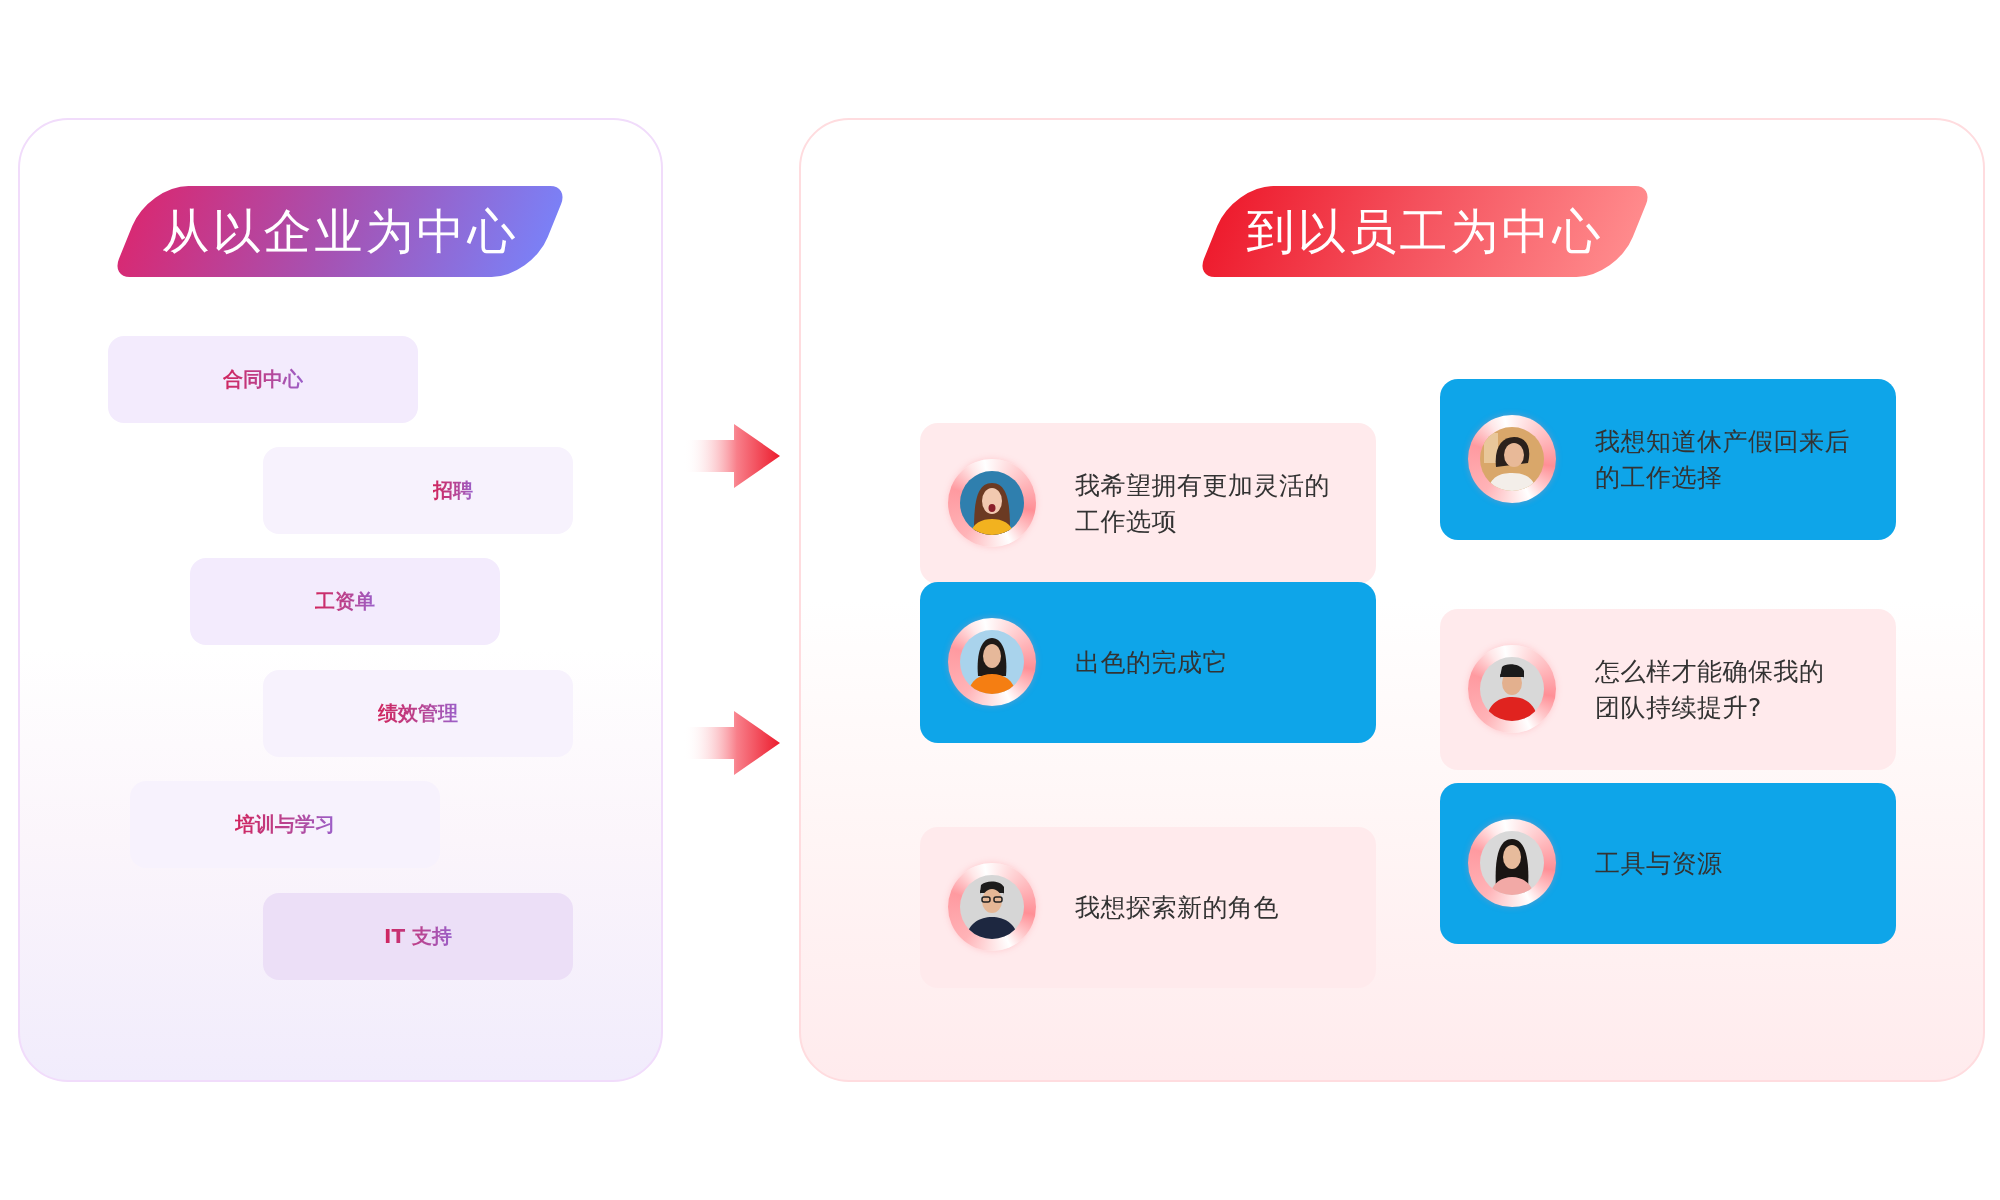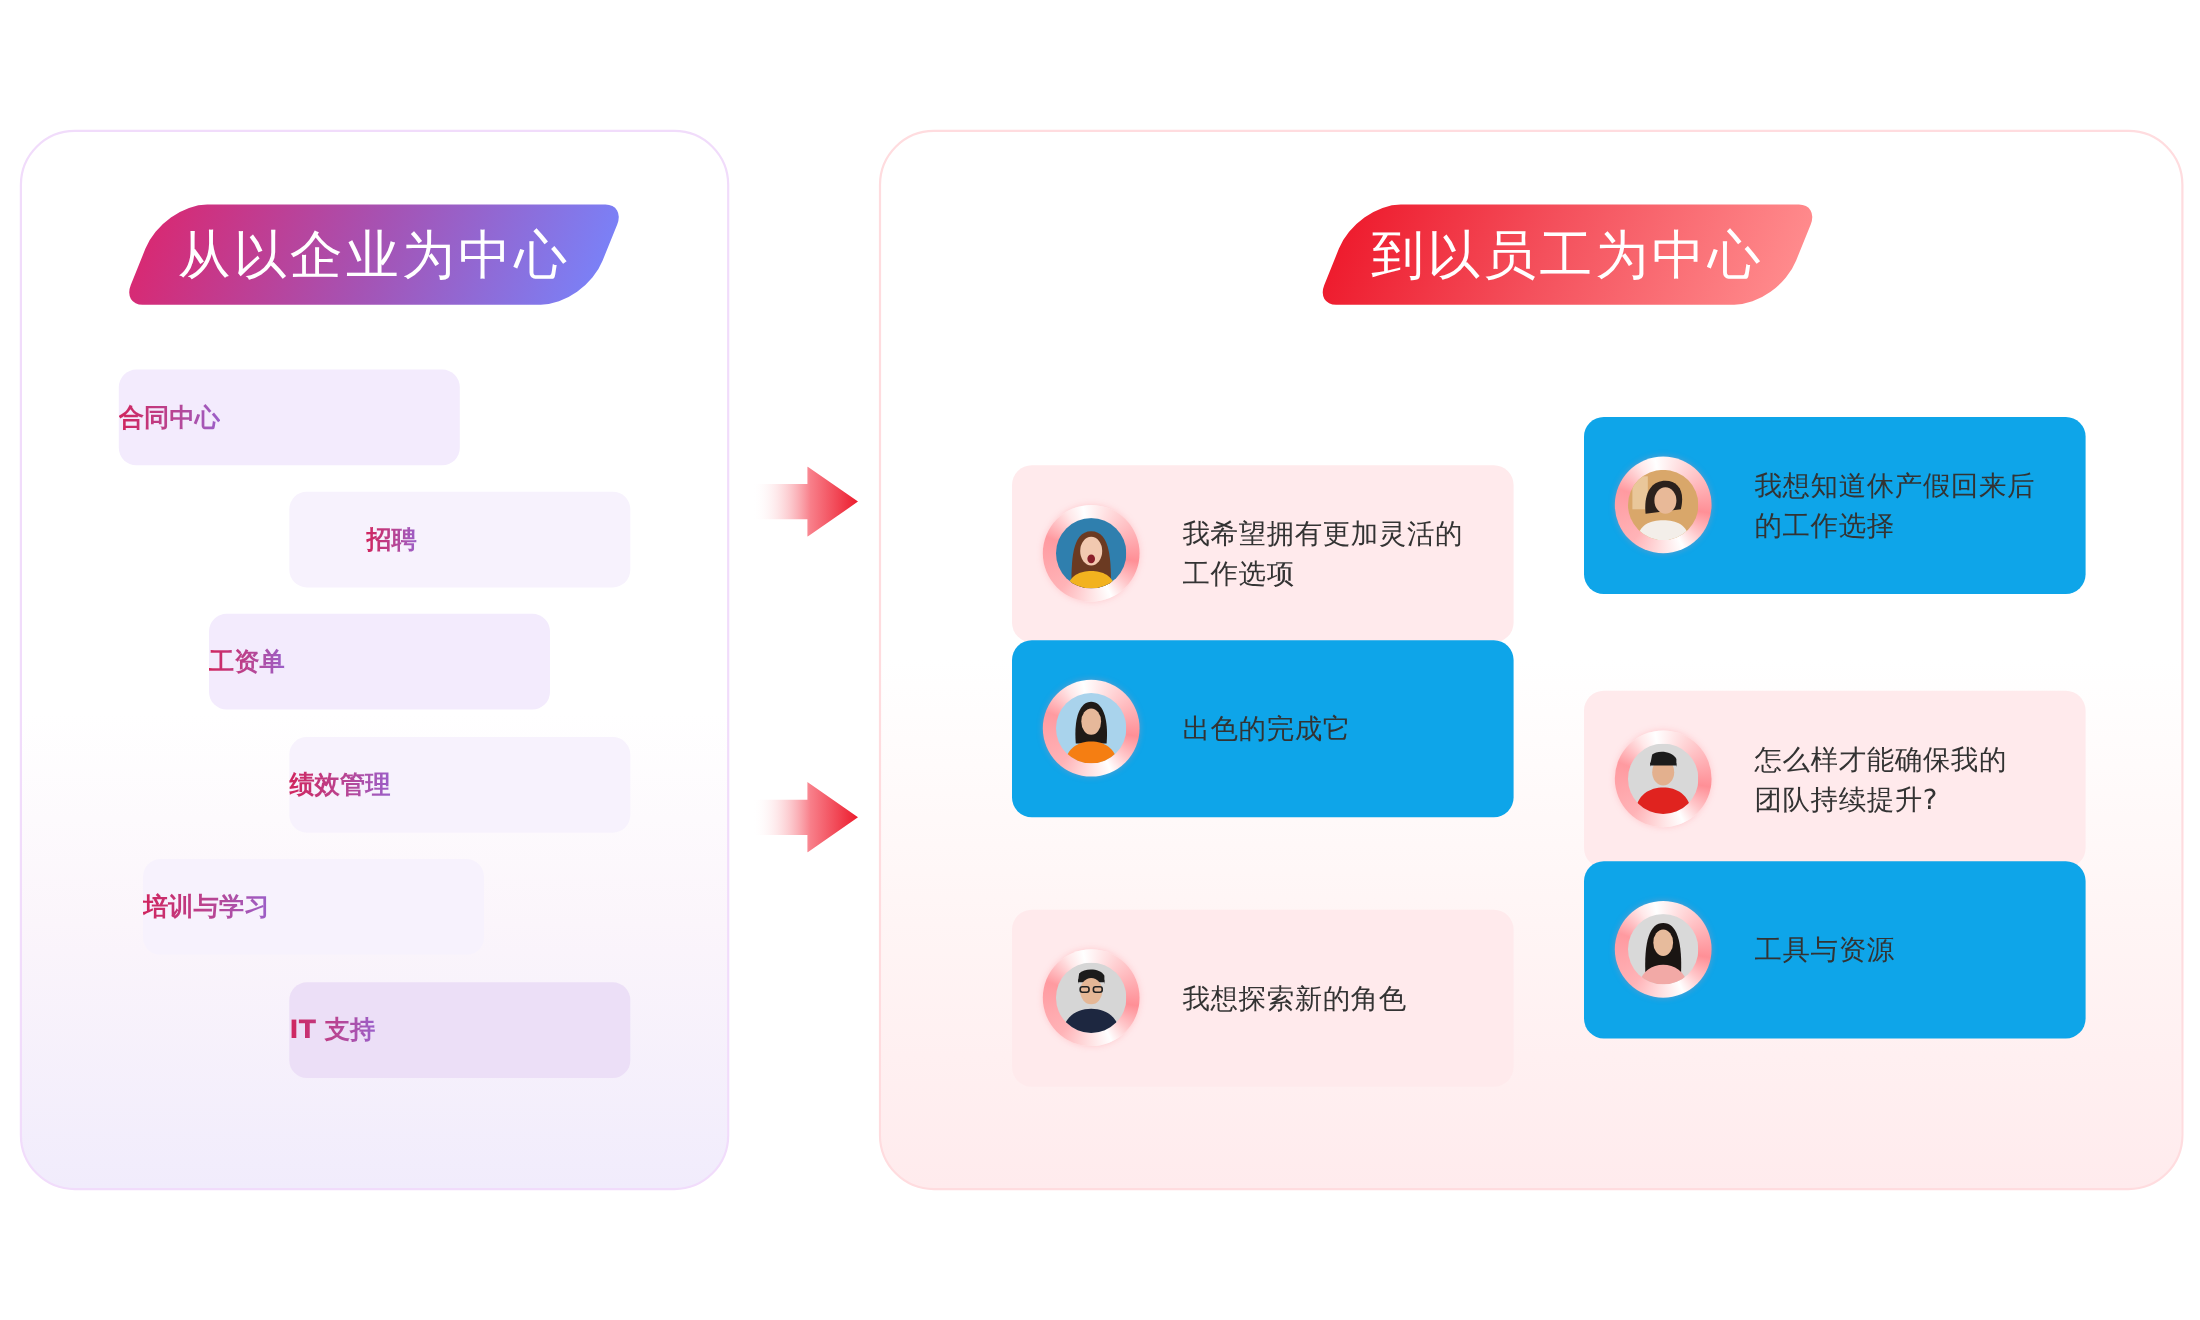--- a/index.html
+++ b/index.html
@@ -31,22 +31,22 @@
   .heading-left { left: 130px; width: 420px; }
   .heading-left .shape { background: linear-gradient(90deg, #d72a74 0%, #a553b4 50%, #7b80f6 100%); }
   .heading-right { left: 1215px; width: 420px; }
   .heading-right .shape { background: linear-gradient(90deg, #ee1c2e 0%, #f4505c 45%, #ff8a8c 100%); }
   .heading .label { position: relative; }
 
   .module {
     position: absolute; width: 310px; height: 87px;
     border-radius: 16px;
     background: #f3ebfd;
-    display: flex; align-items: center; justify-content: flex-start;
-    font-size: 23px; font-weight: bold;
+    display: flex; align-items: center; justify-content: center;
+    font-size: 20px; font-weight: bold;
   }
   .module.light { background: #f7f2fd; }
   .module.dark { background: #ecdff7; }
   .module .txt {
     background: linear-gradient(90deg, #d0255e 0%, #b84593 55%, #9b5fc9 100%);
     -webkit-background-clip: text; background-clip: text;
     color: transparent;
   }
 
   .arrow { position: absolute; left: 684px; width: 96px; height: 64px; }
@@ -184,21 +184,21 @@
         <ellipse cx="32" cy="26" rx="9" ry="12" fill="#e6b89a"></ellipse>
         <path d="M8 64 C10 50 20 44 32 44 C44 44 54 50 56 64 Z" fill="#f57e12"></path>
       </svg>
     </div>
   </div>
   <div class="msg">
     <span>出色的完成它</span>
   </div>
 </div>
 
-<div class="card tone-a" style="left:1440px; top:584px;">
+<div class="card tone-a" style="left:1440px; top:565px;">
   <div class="avatar-wrap">
     <div class="ring"></div>
     <div class="photo">
       <svg viewBox="0 0 64 64">
           <rect width="64" height="64" fill="#d8d8d8"></rect>
         <path d="M20 22 C20 10 44 10 44 22 L44 18 C40 12 24 12 20 18 Z" fill="#1b1b1b"></path>
         <ellipse cx="32" cy="26" rx="10" ry="12" fill="#e3b08e"></ellipse>
         <path d="M22 10 C26 6 40 6 44 14 L44 20 L20 20 Z" fill="#1b1b1b"></path>
         <path d="M6 64 C8 46 20 40 32 40 C44 40 56 46 58 64 Z" fill="#e0231f"></path>
       </svg>

